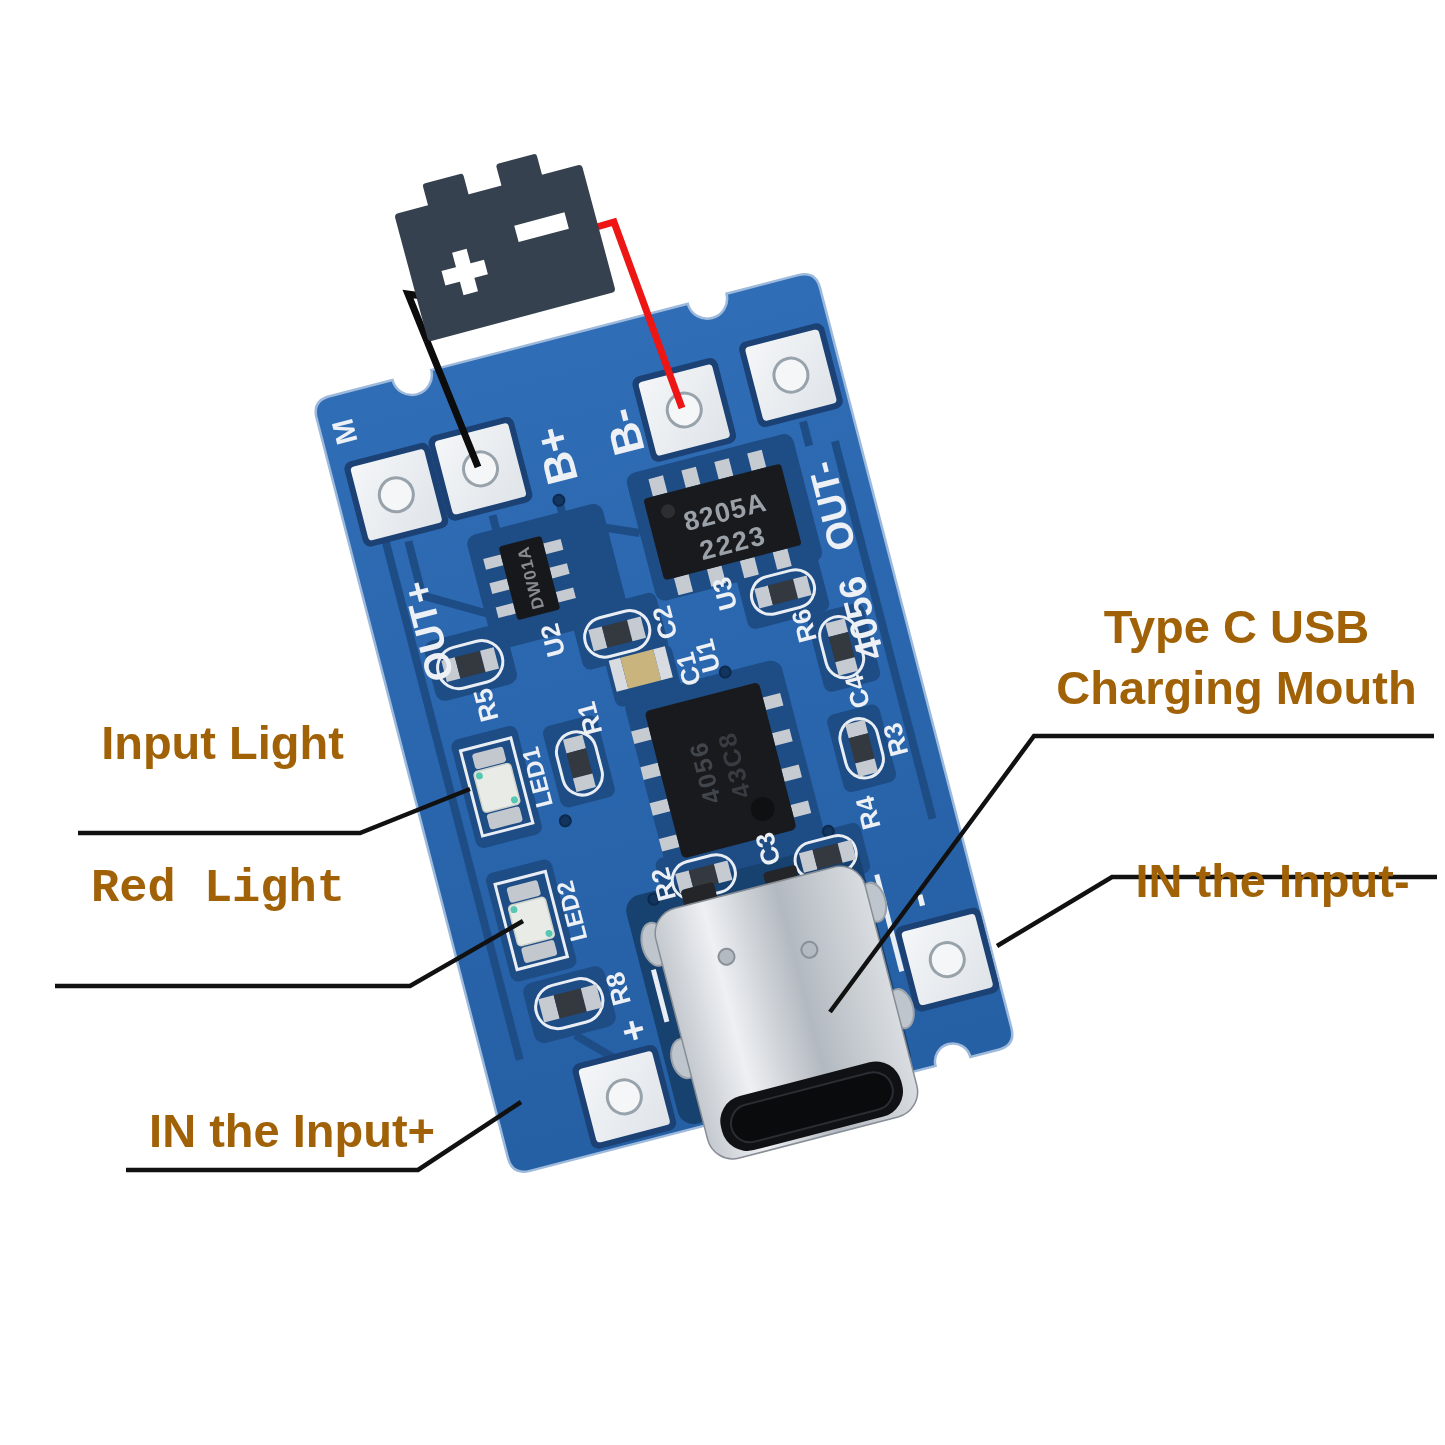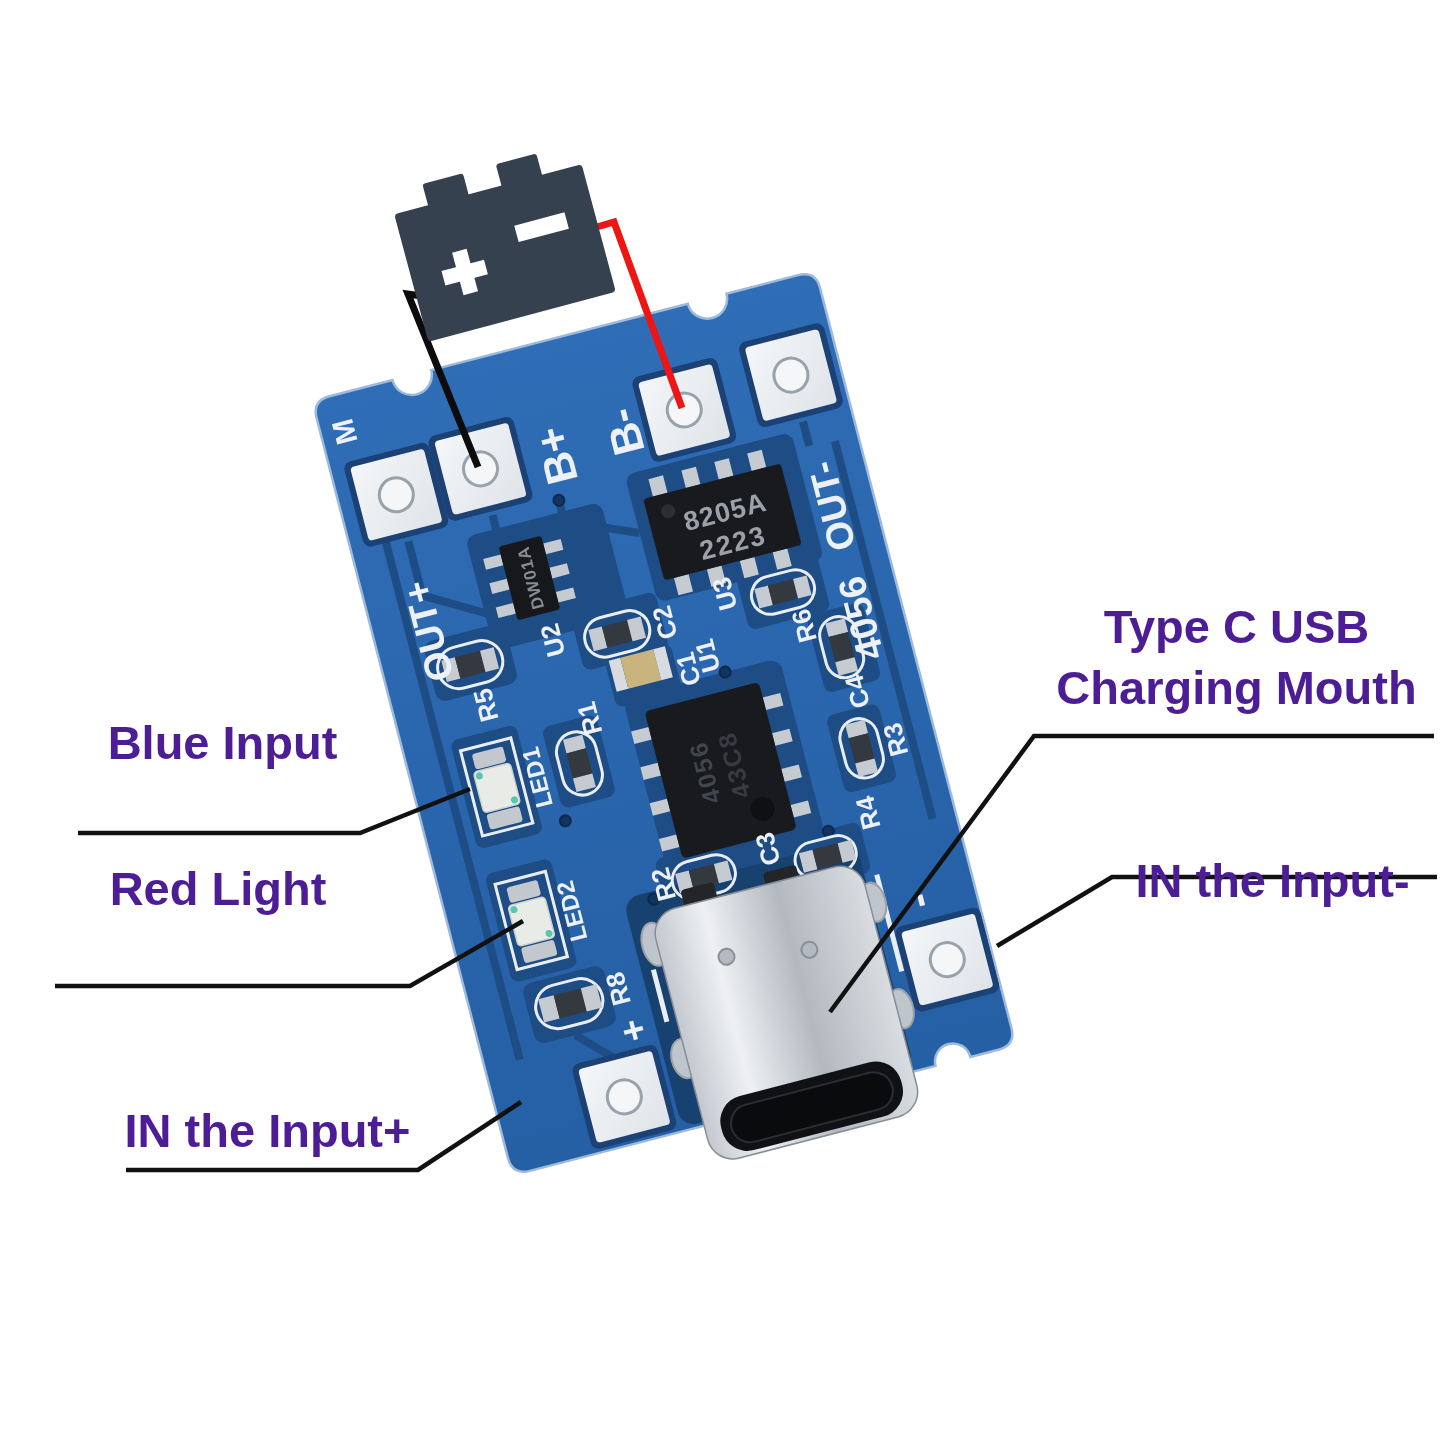--- a/index.html
+++ b/index.html
@@ -1,19 +1,19 @@
 <!DOCTYPE html>
 <html><head>
 <meta charset="utf-8">
 <style>
   html,body{margin:0;padding:0;background:#ffffff;}
   .stage{position:relative;width:1445px;height:1445px;background:#ffffff;overflow:hidden;
          font-family:"Liberation Sans", sans-serif;}
   .stage svg{position:absolute;left:0;top:0;}
-  .ann{position:absolute;text-align:center;font-weight:bold;color:#4c1d95;
+  .ann{position:absolute;text-align:center;font-weight:bold;color:#a16207;
        font-size:47px;line-height:61px;letter-spacing:0px;}
   .silk{font-family:"Liberation Sans", sans-serif;font-weight:bold;fill:#edf1f6;}
   .chiptxt{font-family:"Liberation Sans", sans-serif;font-weight:bold;}
 </style>
 </head>
 <body>
 
 <div class="stage">
 
 <svg width="1445" height="1445" viewBox="0 0 1445 1445">
@@ -299,28 +299,28 @@
   <g fill="none" stroke="#111111" stroke-width="4.5">
     <polyline points="78,833 360,833 470,789"></polyline>
     <polyline points="55,986 410,986 523,921"></polyline>
     <polyline points="126,1170 418,1170 521,1102"></polyline>
     <polyline points="830,1012 1034,736 1434,736"></polyline>
     <polyline points="997,946 1112,877 1437,877"></polyline>
   </g>
 </svg>
 
 <div class="ann" style="left:55px;top:712px;width:335px;">
-  <div>Blue Input</div>
-</div>
-
-<div class="ann" style="left:8px;top:858px;width:420px;">
+  <div>Input Light</div>
+</div>
+
+<div class="ann" style="left:8px;top:858px;width:420px;font-family:Liberation Mono, monospace;">
   <div>Red Light</div>
 </div>
 
-<div class="ann" style="left:100px;top:1100px;width:335px;">
+<div class="ann" style="left:100px;top:1100px;width:335px;text-align:right;">
   <div>IN the Input+</div>
 </div>
 
 <div class="ann" style="left:1028px;top:596px;width:417px;">
   <div>Type C USB</div>
   <div>Charging Mouth</div>
 </div>
 
 <div class="ann" style="left:1100px;top:850px;width:345px;">
   <div>IN the Input-</div>

